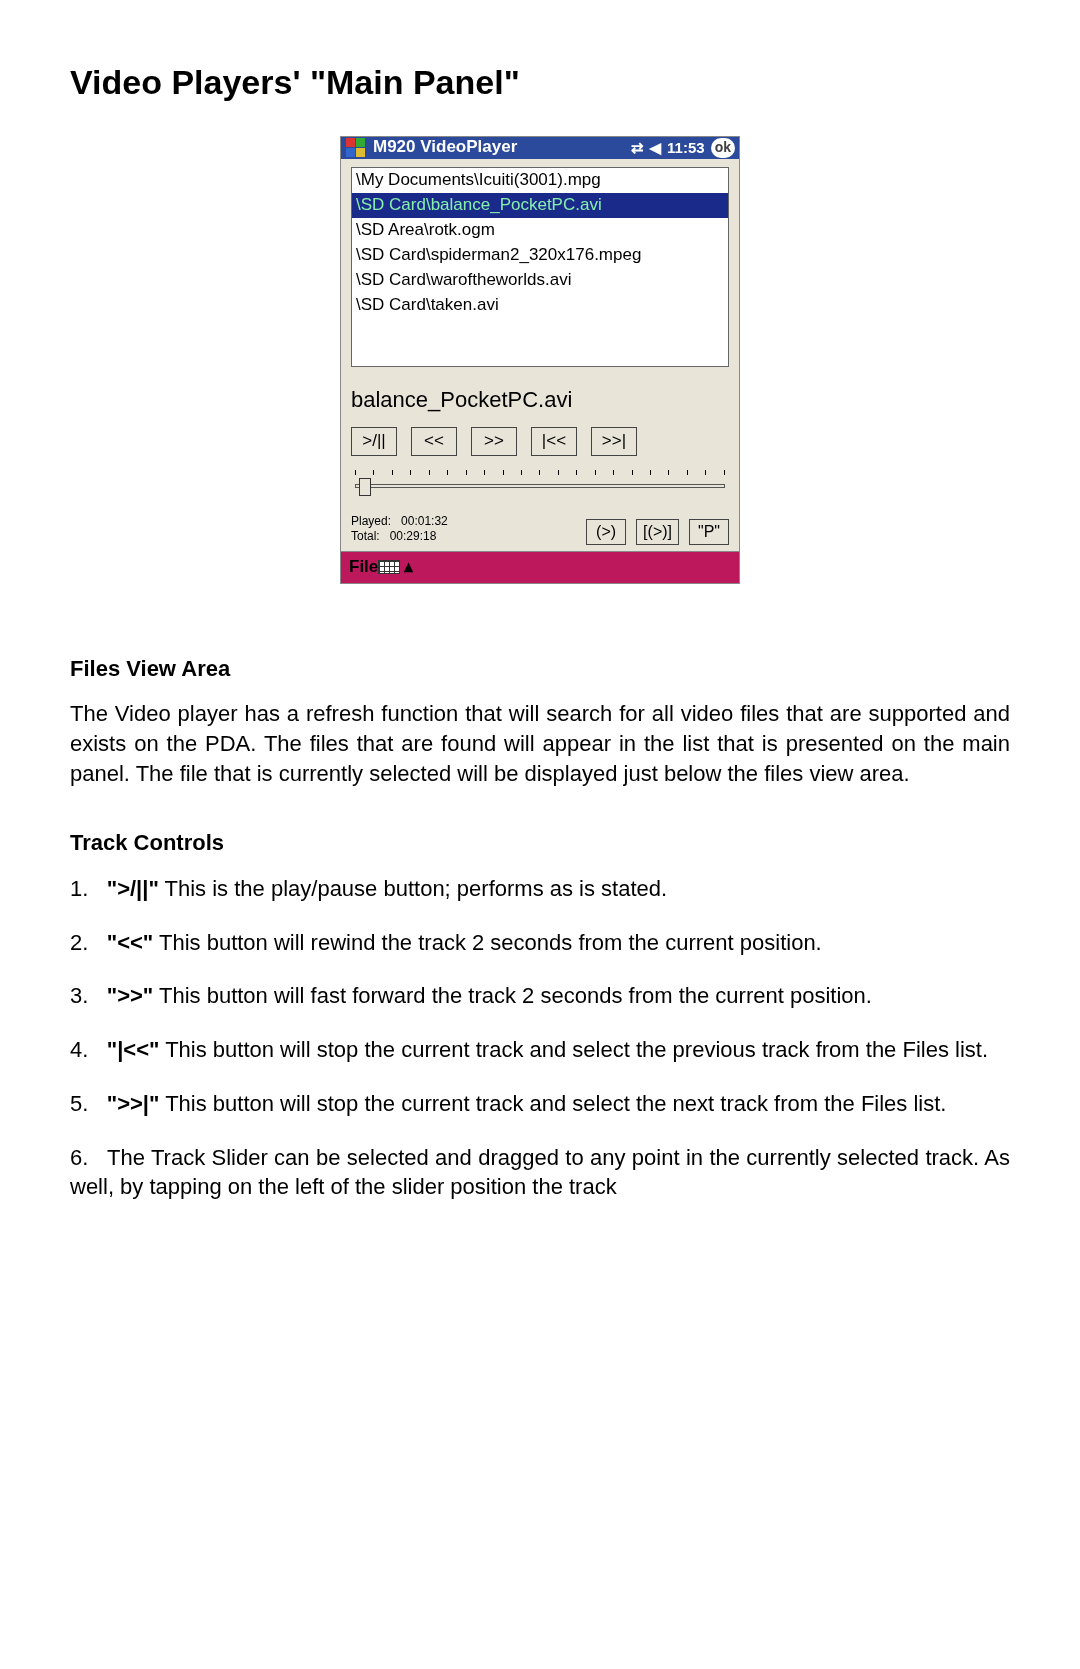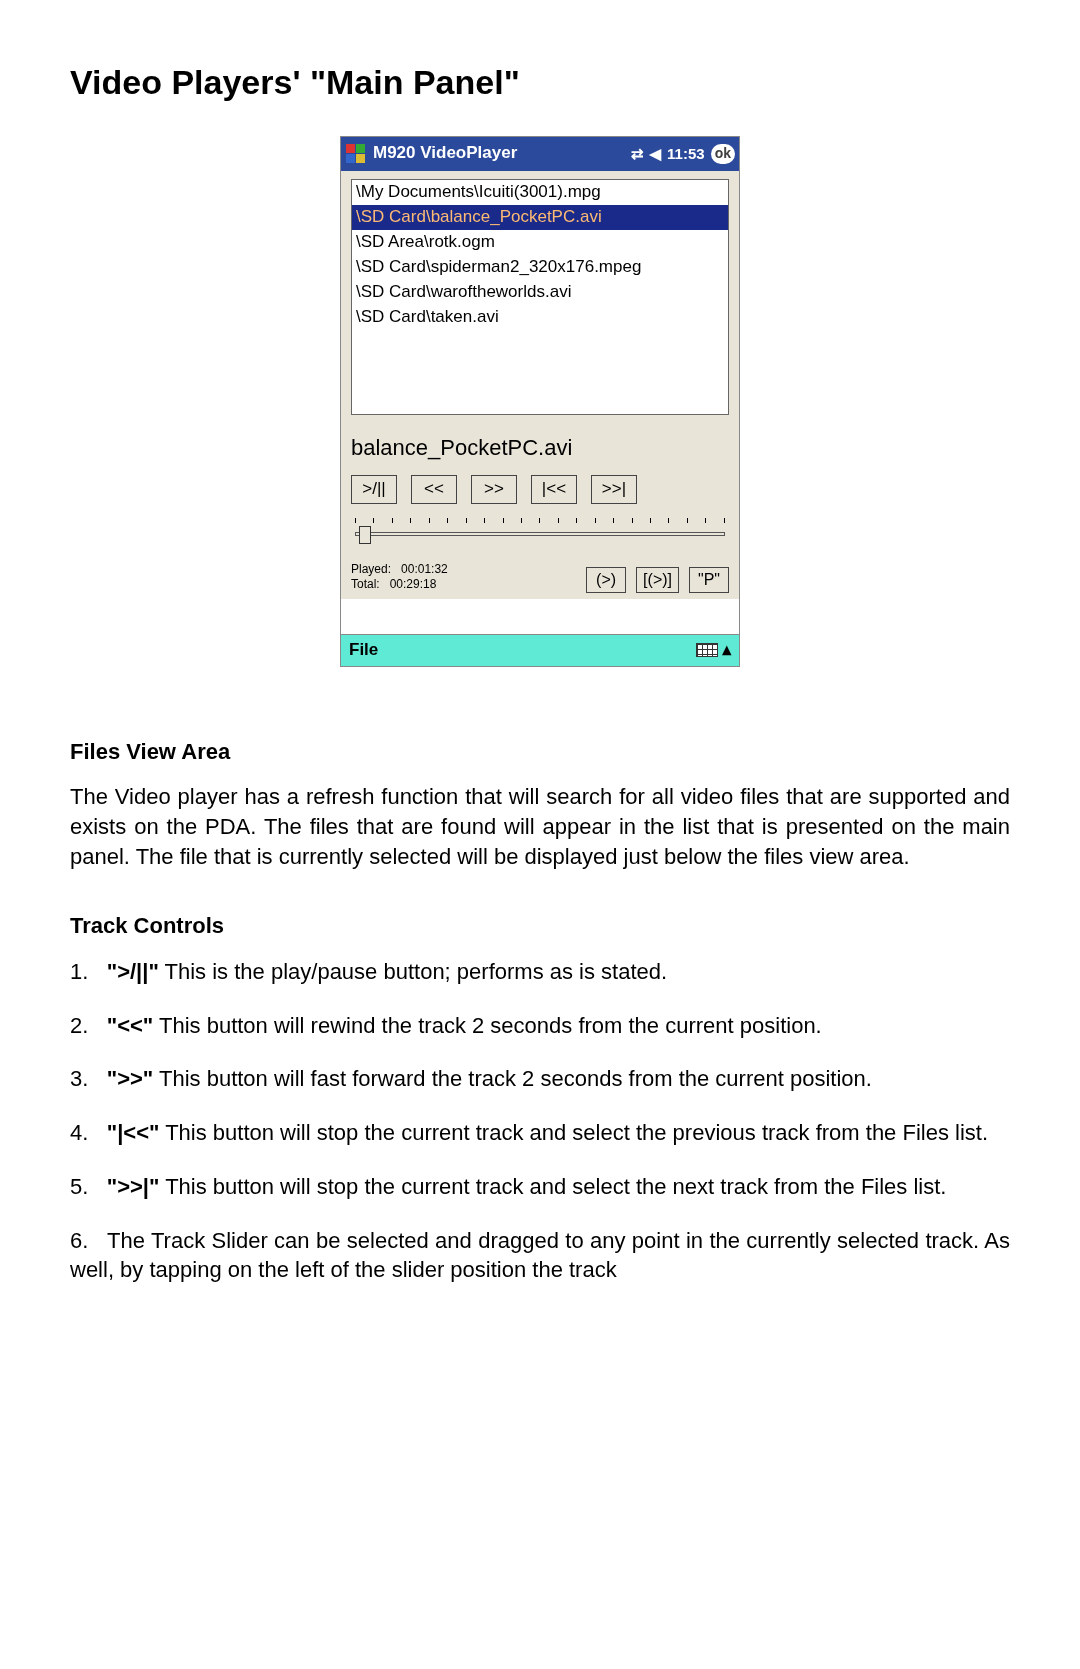--- a/index.html
+++ b/index.html
@@ -24,21 +24,21 @@
   .pda {
     width: 400px;
     border: 1px solid #888;
     background: #fff;
     font-family: Tahoma, Verdana, sans-serif;
     font-size: 17px;
   }
   .pda-titlebar {
     background: #2b4a9b;
     color: #fff;
-    height: 34px;
+    height: 22px;
     display: flex;
     align-items: center;
     padding: 0 4px;
     font-weight: bold;
     gap: 6px;
   }
   .win-flag {
     width: 22px; height: 22px;
     display: inline-block;
     position: relative;
@@ -58,31 +58,31 @@
     padding: 0 4px;
     font-size: 14px;
     font-weight: bold;
     height: 20px;
     display: flex; align-items: center;
   }
   .pda-body { background: #e8e4d8; padding: 8px 10px 6px; }
   .file-list {
     background: #fff;
     border: 1px solid #666;
-    height: 236px;
+    height: 200px;
     overflow: hidden;
   }
   .file-item {
     padding: 1px 4px;
     white-space: nowrap;
     font-size: 17px;
   }
   .file-item.selected {
     background: #1a2a8a;
-    color: #fdba74;
+    color: #86efac;
   }
   .current-file {
     margin-top: 18px;
     font-size: 22px;
   }
   .track-buttons {
     display: flex;
     gap: 14px;
     margin-top: 12px;
   }
@@ -132,28 +132,26 @@
   .side-buttons { display: flex; gap: 10px; }
   .sbtn {
     border: 1px solid #444;
     background: #e8e4d8;
     padding: 1px 6px;
     font-size: 16px;
     min-width: 40px;
     text-align: center;
   }
   .pda-bottombar {
-    background: #5eead4;
+    background: #be185d;
     border-top: 1px solid #888;
     display: flex;
     align-items: center;
-    justify-content: space-between;
     padding: 4px 8px;
     font-weight: bold;
-    margin-top: 35px;
   }
   .kb-icon {
     display: flex; align-items: center; gap: 4px;
   }
   .kb-box {
     width: 22px; height: 14px; border: 1px solid #333; background: #fff;
     display: inline-block;
     background-image: linear-gradient(#333 1px, transparent 1px), linear-gradient(90deg, #333 1px, transparent 1px);
     background-size: 5px 5px;
   }

